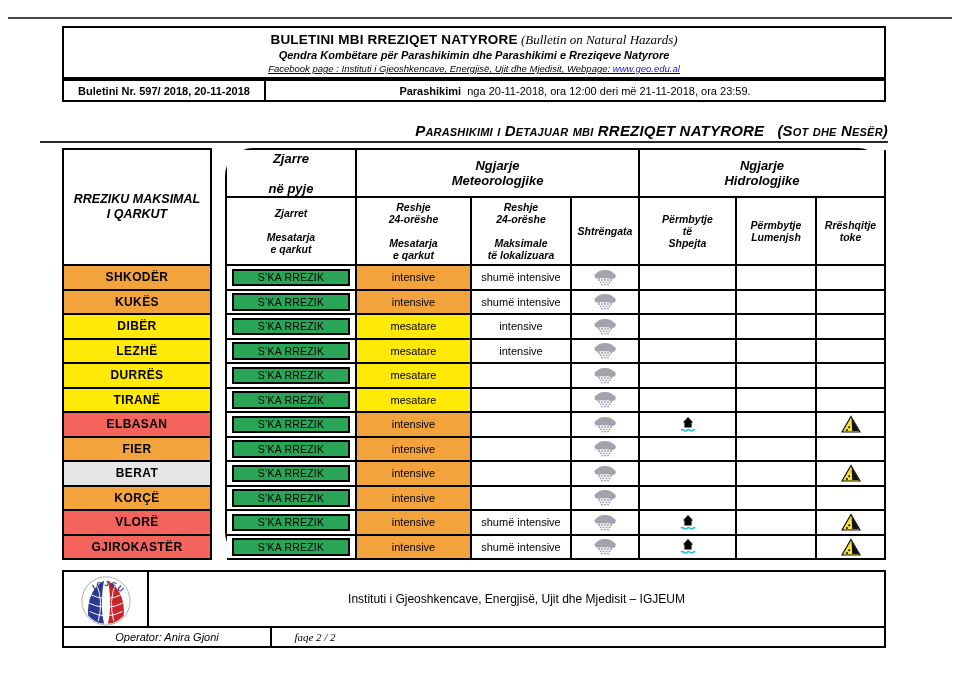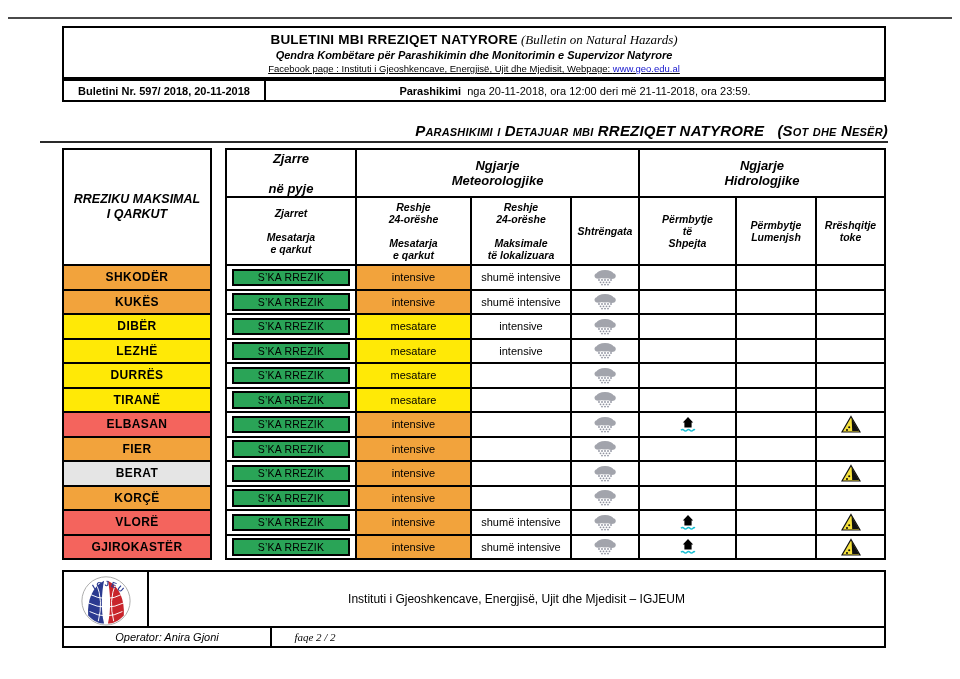--- a/index.html
+++ b/index.html
@@ -8,21 +8,21 @@
 
   .top-rule { position:absolute; left:8px; top:17px; width:944px; height:2px; background:#4a4a4a; }
 
   
   .header-box { position:absolute; left:62px; top:26px; width:824px; height:53px;
     border:2px solid #000; text-align:center; padding-top:3px; }
   .hb-line1 { font-size:13.5px; line-height:17px; }
   .hb-title { font-weight:bold; letter-spacing:.2px; }
   .hb-title-suffix { font-family:"Liberation Serif", serif; font-style:italic; font-size:13px; }
   .hb-line2 { font-size:11px; font-weight:bold; font-style:italic; line-height:14px; }
-  .hb-line3 { font-size:9.5px; text-decoration:underline; line-height:13px; }
+  .hb-line3 { font-size:9.5px; font-style:italic; text-decoration:underline; line-height:13px; }
   .hb-link { cursor:pointer; }
 
   
   .info-row { position:absolute; left:62px; top:79px; width:824px; height:23px;
     border:2px solid #000; display:flex; }
   .info-left { width:202px; border-right:2px solid #000; display:flex; align-items:center; justify-content:center;
     font-size:11px; font-weight:bold; }
   .info-right { flex:1; display:flex; align-items:center; justify-content:center; font-size:11px; white-space:pre; }
   .info-right b { font-weight:bold; }
 
@@ -39,21 +39,21 @@
   .corner-cell { border-right:2px solid #000; border-bottom:2px solid #000; background:#fff;
     display:flex; align-items:center; justify-content:center; text-align:center;
     font-size:12.5px; font-weight:bold; font-style:italic; white-space:pre-line; line-height:15px; }
   .dist-cell { border-right:2px solid #000; border-bottom:2px solid #000;
     display:flex; align-items:center; justify-content:center;
     font-size:12px; font-weight:bold; letter-spacing:.4px; }
 
   .main-grid { position:absolute; left:163px; top:0; width:661px;
     display:grid; grid-template-columns:130px 115px 100px 68px 97px 80px 69px;
     grid-template-rows:48px 68px repeat(12,24.5px);
-    border-top:2px solid #000; border-left:2px solid #000; }
+    border-top:2px solid #000; border-left:2px solid #000;border-radius:28px; }
   .gcell { border-right:2px solid #000; border-bottom:2px solid #000;
     display:flex; align-items:center; justify-content:center; text-align:center;
     font-size:11px; background:#fff; overflow:hidden; }
   .ghead-group { font-size:13px; font-weight:bold; font-style:italic; white-space:pre-line; line-height:15px; }
   .ghead-sub { font-size:10.5px; font-weight:bold; font-style:italic; white-space:pre-line; line-height:12px; }
   .span3 { grid-column:span 3; }
   .fire-cell { padding:2.5px 5px; }
   .pill { width:100%; height:100%; border:2px solid #000; display:flex; align-items:center; justify-content:center;
     font-size:10.5px; letter-spacing:.2px; }
 
@@ -73,21 +73,21 @@
 </head>
 <body>
 
 <div class="page">
   <div class="top-rule"></div>
 
   <div class="header-box">
     <div class="hb-line1">
       <span class="hb-title">BULETINI MBI RREZIQET NATYRORE</span><span class="hb-title-suffix"> (Bulletin on Natural Hazards)</span>
     </div>
-    <div class="hb-line2">Qendra Kombëtare për Parashikimin dhe Monitorimin e Supervizor Natyrore</div>
+    <div class="hb-line2">Qendra Kombëtare për Parashikimin dhe Parashikimi e Rreziqeve Natyrore</div>
     <div class="hb-line3">
       <span>Facebook page : Instituti i Gjeoshkencave, Energjisë, Ujit dhe Mjedisit, Webpage: </span><span class="hb-link" style="color: rgb(20, 20, 204);">www.geo.edu.al</span>
     </div>
   </div>
 
   <div class="info-row">
     <div class="info-left">Buletini Nr. 597/ 2018, 20-11-2018</div>
     <div class="info-right">
       <b>Parashikimi</b><span>  nga 20-11-2018, ora 12:00 deri më 21-11-2018, ora 23:59.</span>
     </div>

